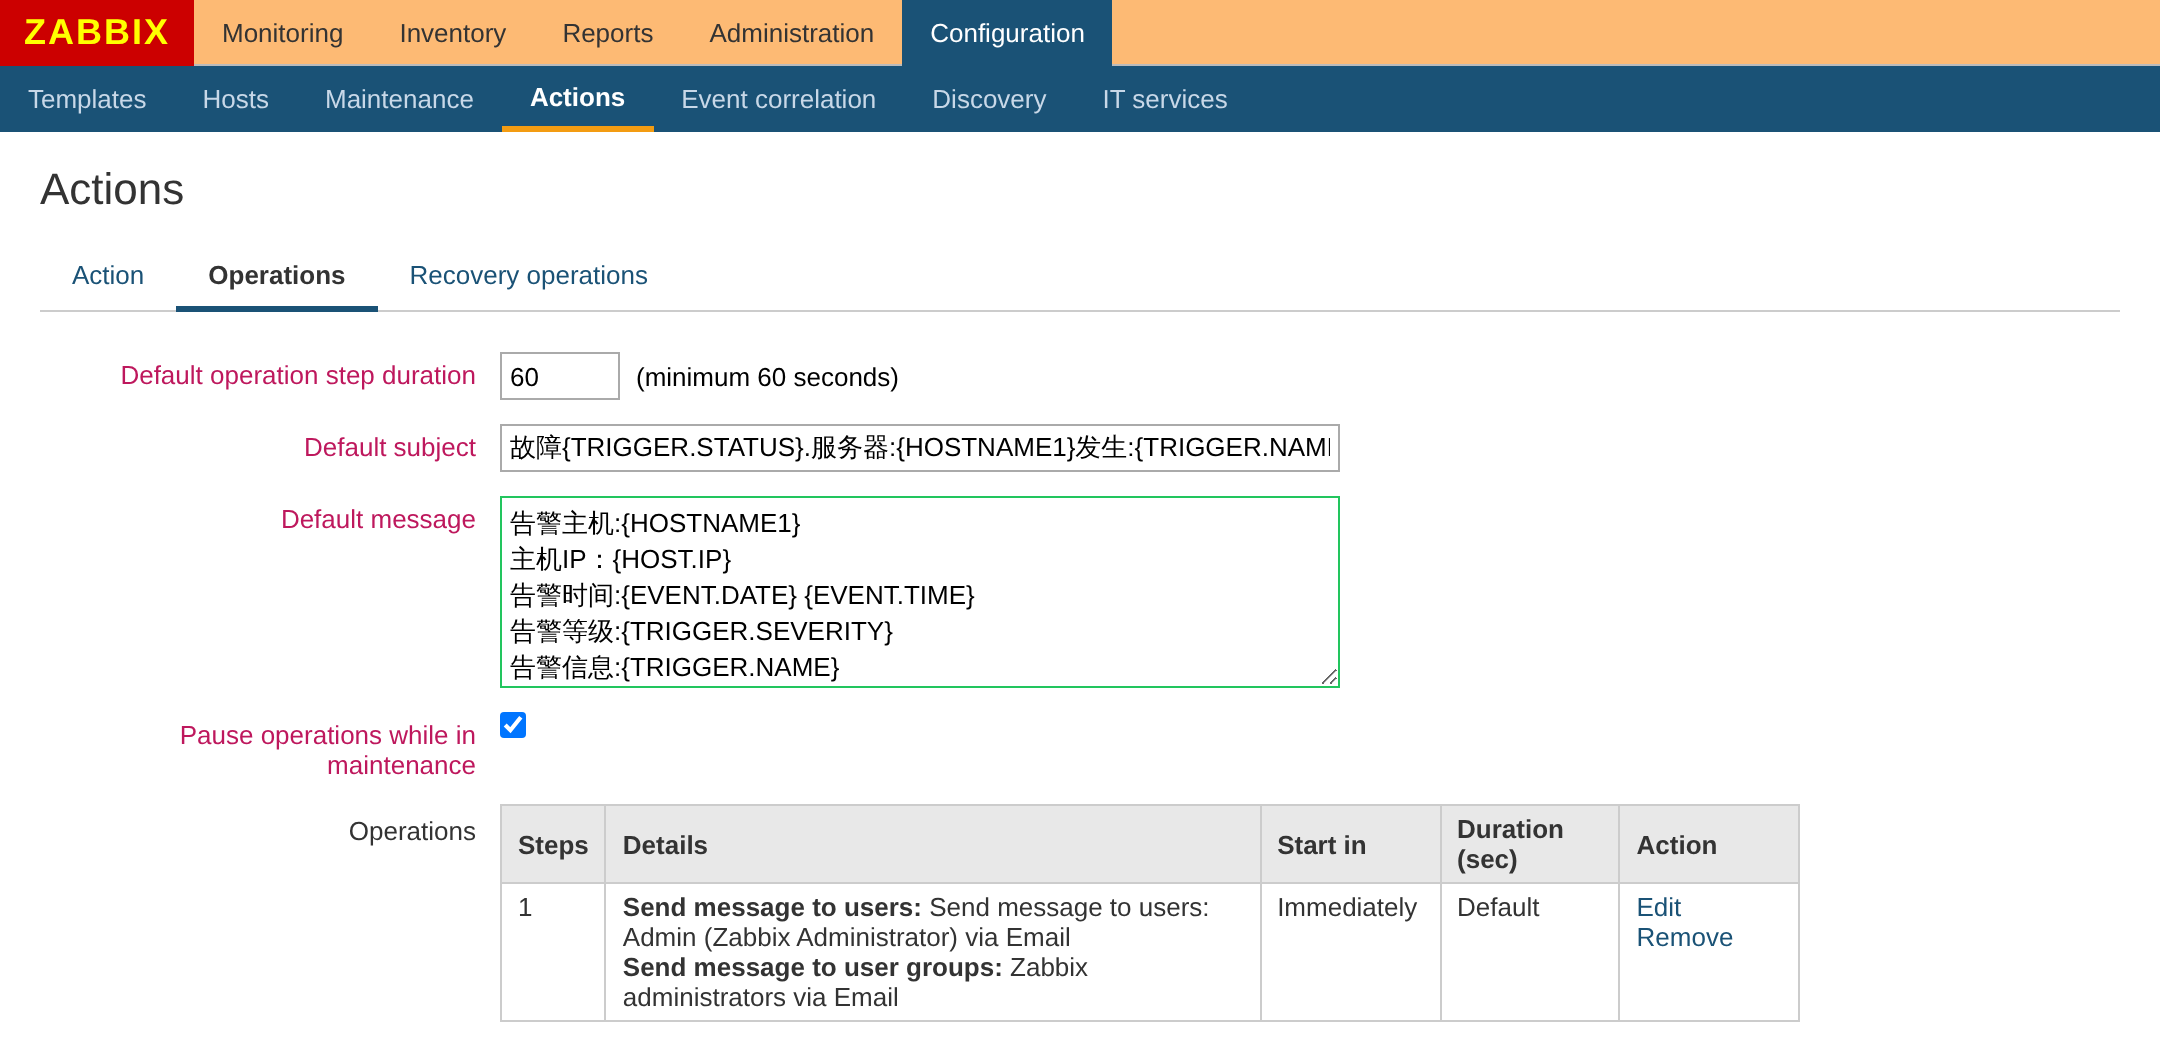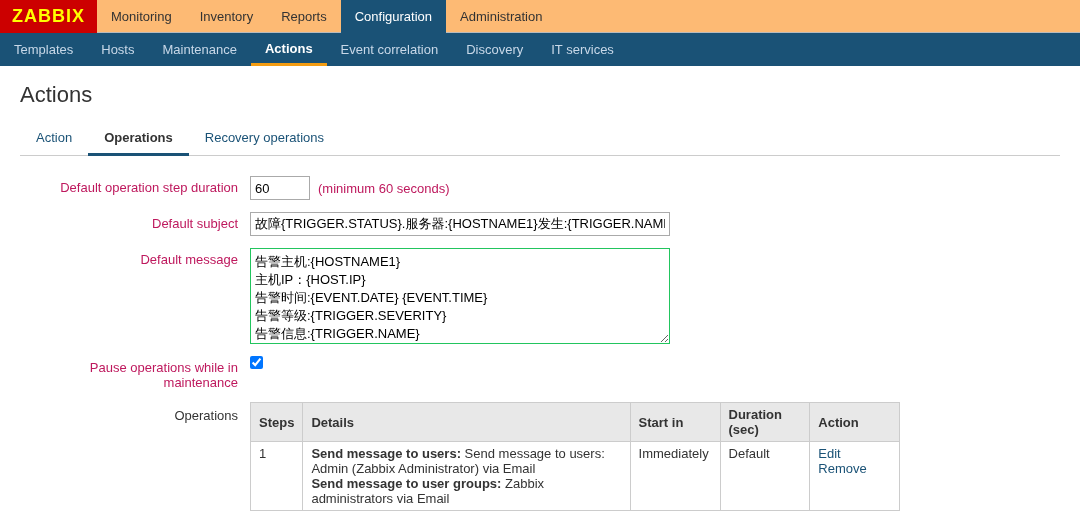--- a/index.html
+++ b/index.html
@@ -137,21 +137,21 @@
     .input-textarea {
       width: 420px;
       height: 96px;
       border: 1px solid #22c55e;
       padding: 4px;
       font-size: 13px;
       resize: vertical;
       font-family: Arial, sans-serif;
     }
     .hint-text {
-      color: #be185d;
+      color: #000000;
       font-size: 13px;
     }
 
     
     .checkbox-wrap {
       display: flex;
       align-items: center;
       gap: 4px;
     }
 
@@ -218,22 +218,22 @@
 <body>
 
 <div class="top-nav">
   <div class="logo">
     <span>ZABBIX</span>
   </div>
   <div class="top-nav-items">
     <a class="top-nav-item">Monitoring</a>
     <a class="top-nav-item">Inventory</a>
     <a class="top-nav-item">Reports</a>
+    <a class="top-nav-item">Administration</a>
     <a class="top-nav-item active">Configuration</a>
-    <a class="top-nav-item">Administration</a>
   </div>
 </div>
 
 <div class="sub-nav">
   <a class="sub-nav-item">Templates</a>
   <a class="sub-nav-item">Hosts</a>
   <a class="sub-nav-item">Maintenance</a>
   <a class="sub-nav-item active">Actions</a>
   <a class="sub-nav-item">Event correlation</a>
   <a class="sub-nav-item">Discovery</a>

